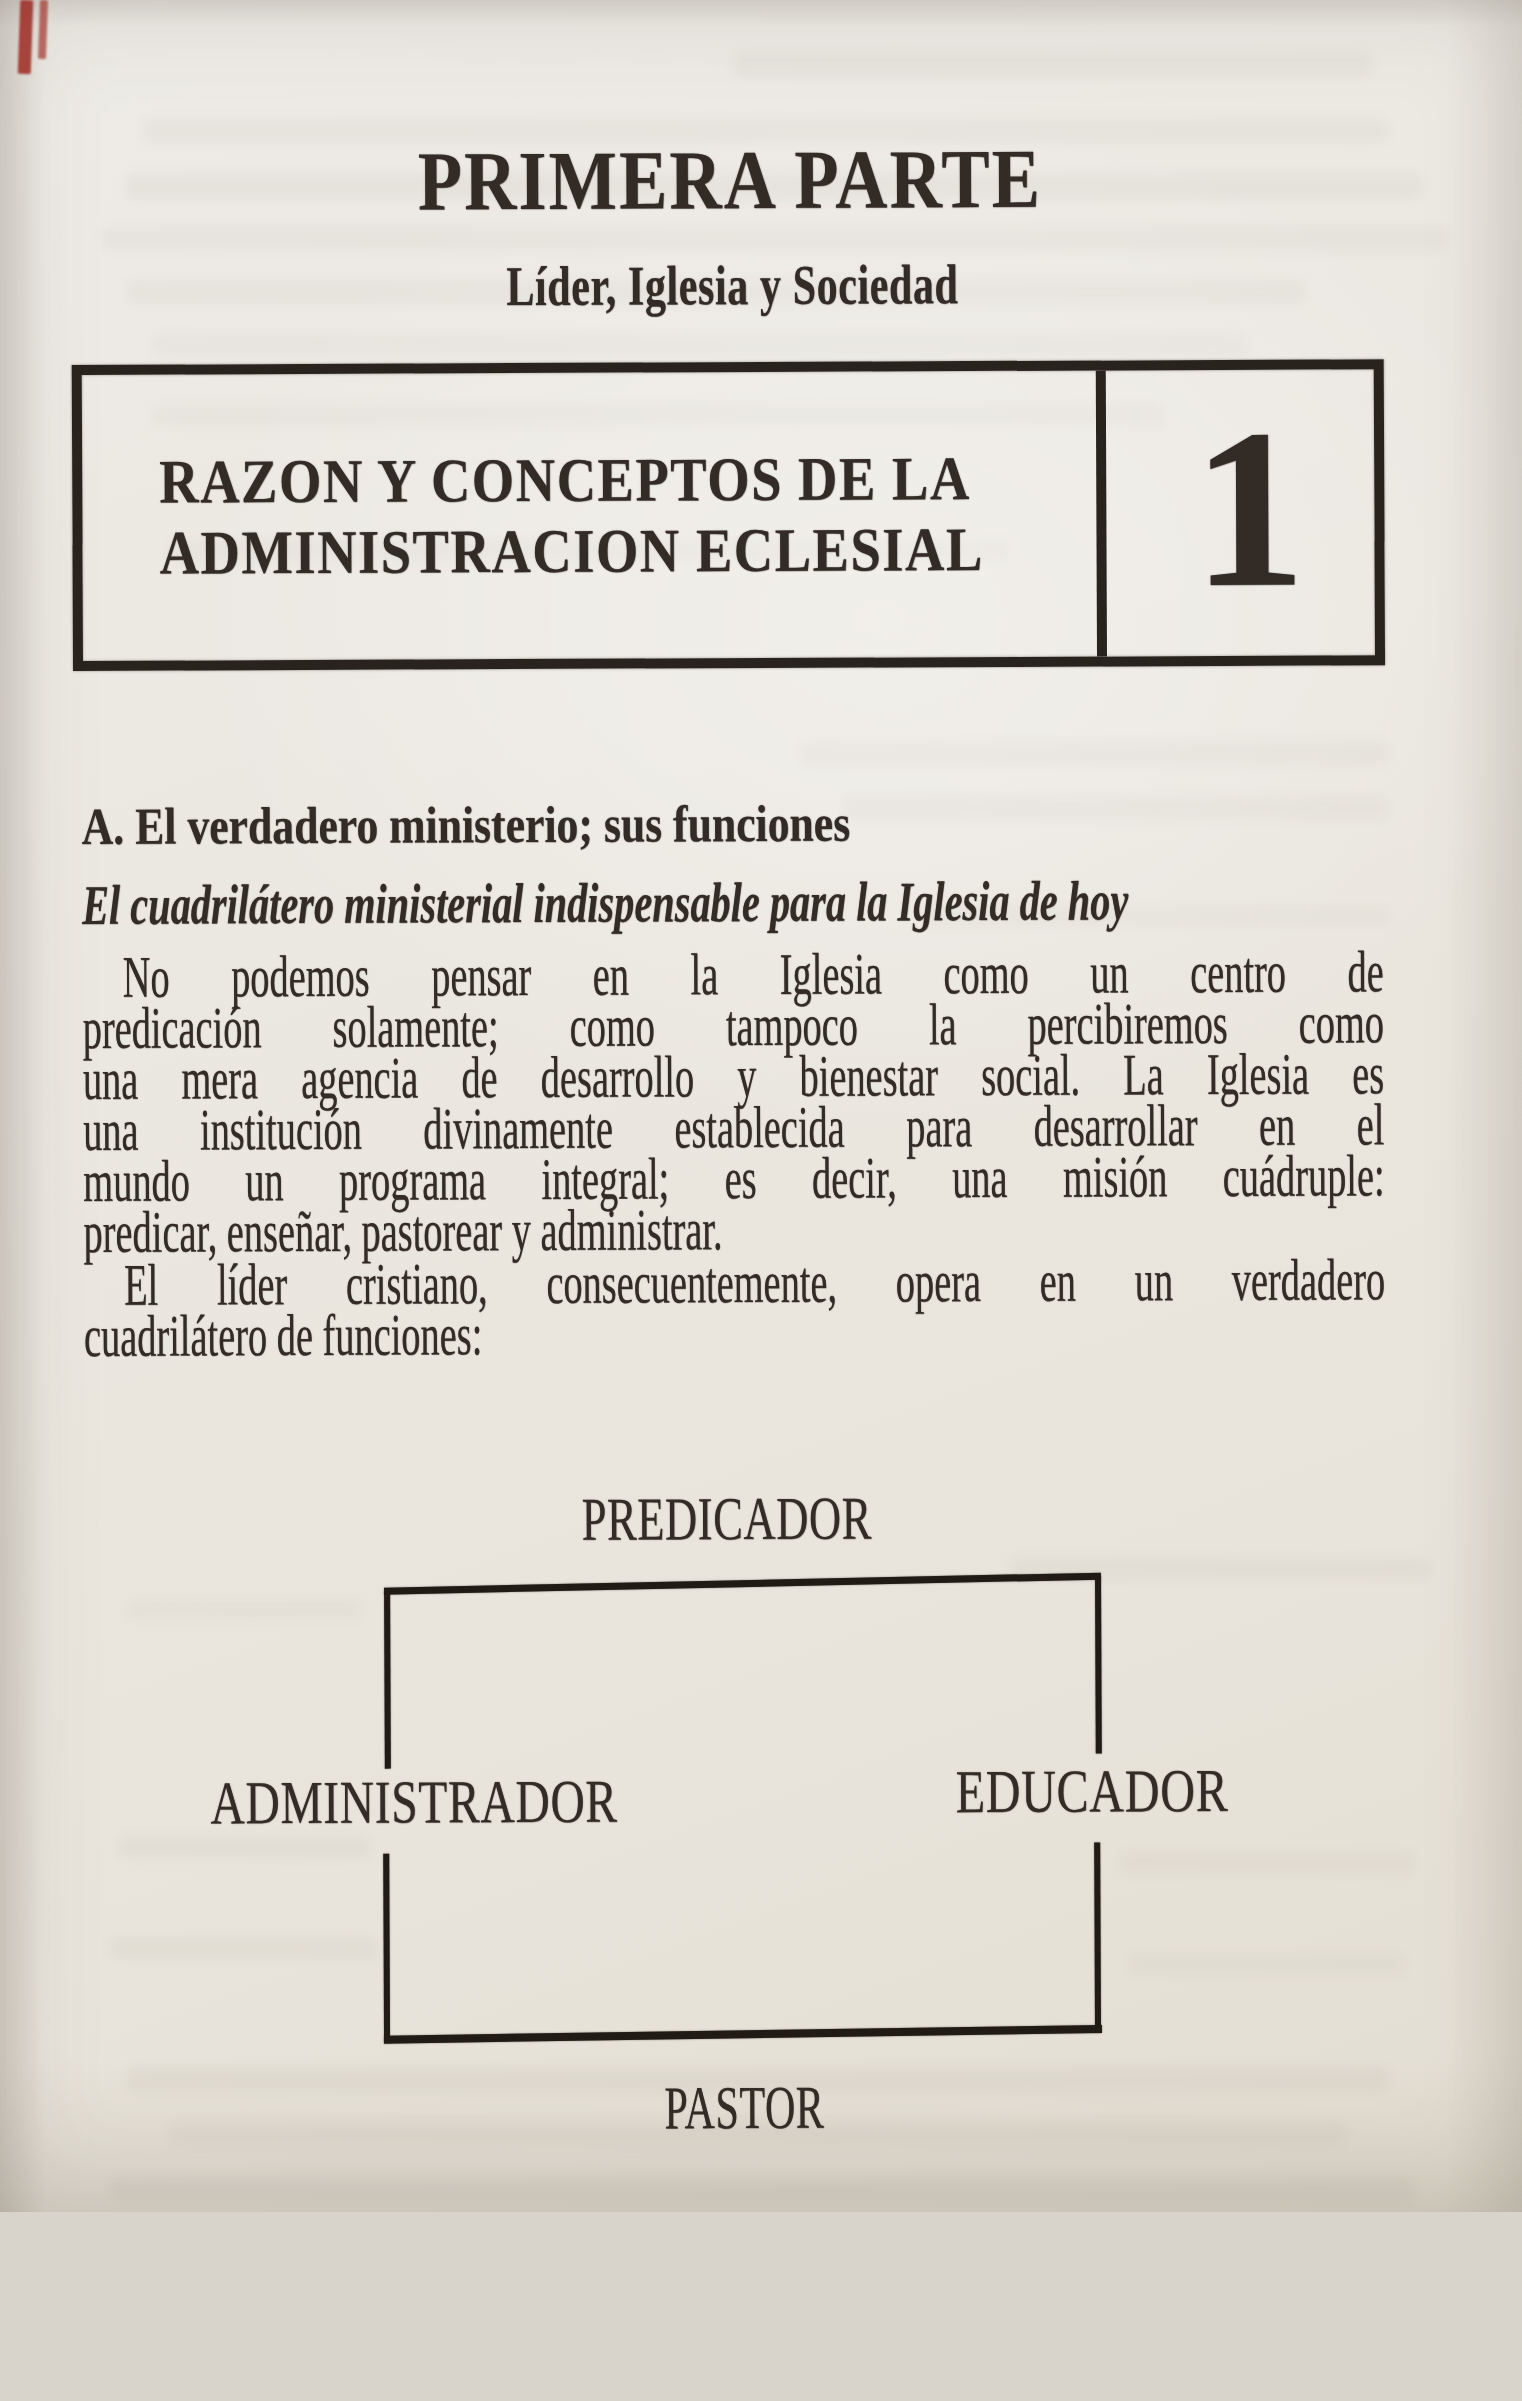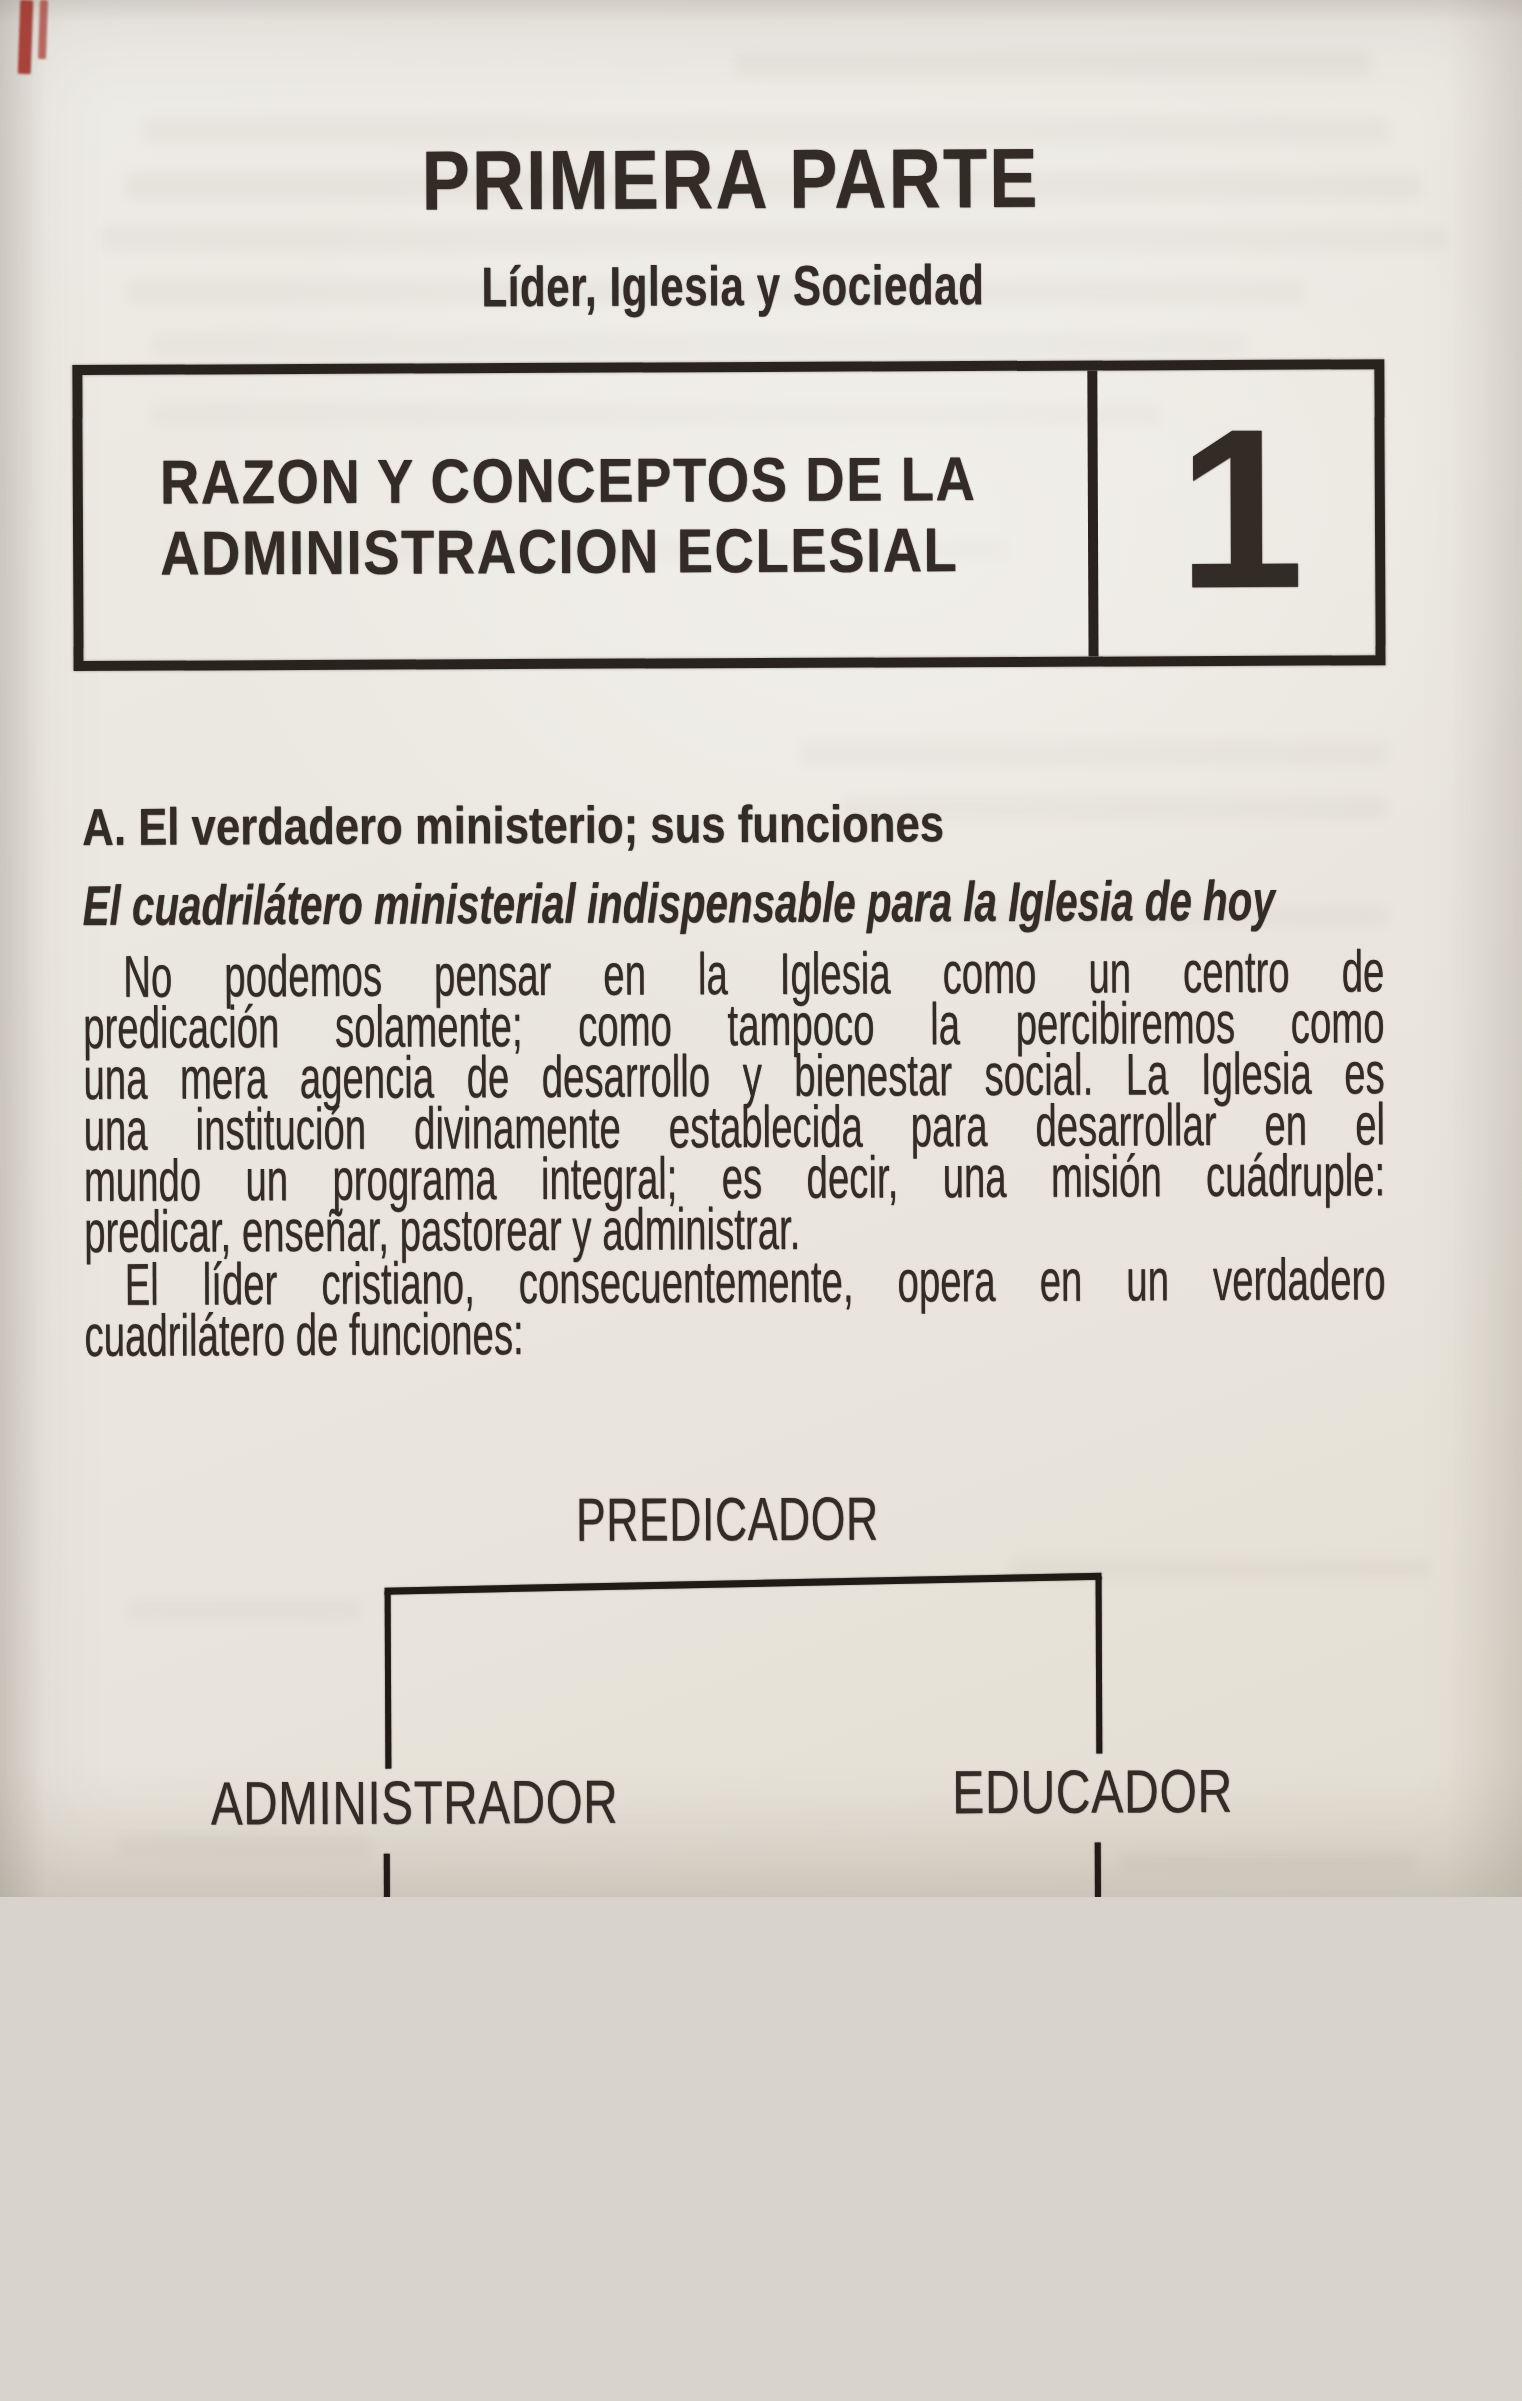--- a/index.html
+++ b/index.html
@@ -1,19 +1,19 @@
 <!DOCTYPE html>
 <html style="font-size:13.5px"><head>
 <meta charset="utf-8">
 <style>
   html,body{margin:0;padding:0;background:#d8d4cb;}
   .page{
-    position:relative; width:1522px; height:1897px; overflow:hidden;
+    position:relative; width:1522px; height:2212px; overflow:hidden;
     background:linear-gradient(160deg,#edebe5 0%,#ebe8e1 38%,#e8e4db 72%,#e3ded2 100%);
-    font-family:Liberation Sans, sans-serif;
+    font-family:Liberation Serif, serif;
     color:#332c26;
   }
   .page::before{
     content:""; position:absolute; inset:0; z-index:1; pointer-events:none;
     background:
       radial-gradient(1010px 758px at 58% 28%, rgba(255,255,255,0.30), rgba(255,255,255,0) 70%),
       linear-gradient(90deg, rgba(80,68,55,0.14), rgba(80,68,55,0) 3%),
       linear-gradient(270deg, rgba(110,100,85,0.10), rgba(110,100,85,0) 5%),
       linear-gradient(0deg, rgba(115,103,84,0.12), rgba(115,103,84,0) 7%),
       linear-gradient(180deg, rgba(70,60,50,0.10), rgba(70,60,50,0) 1.2%);

